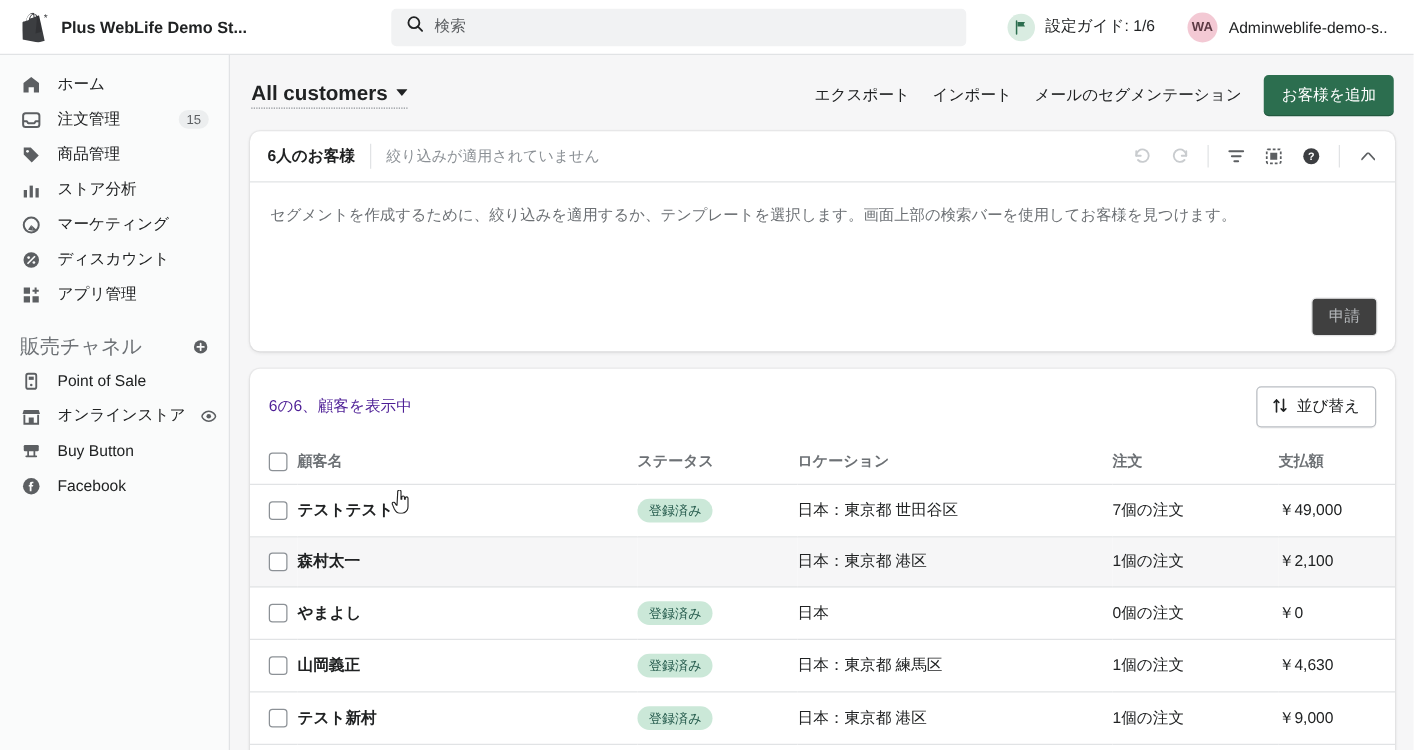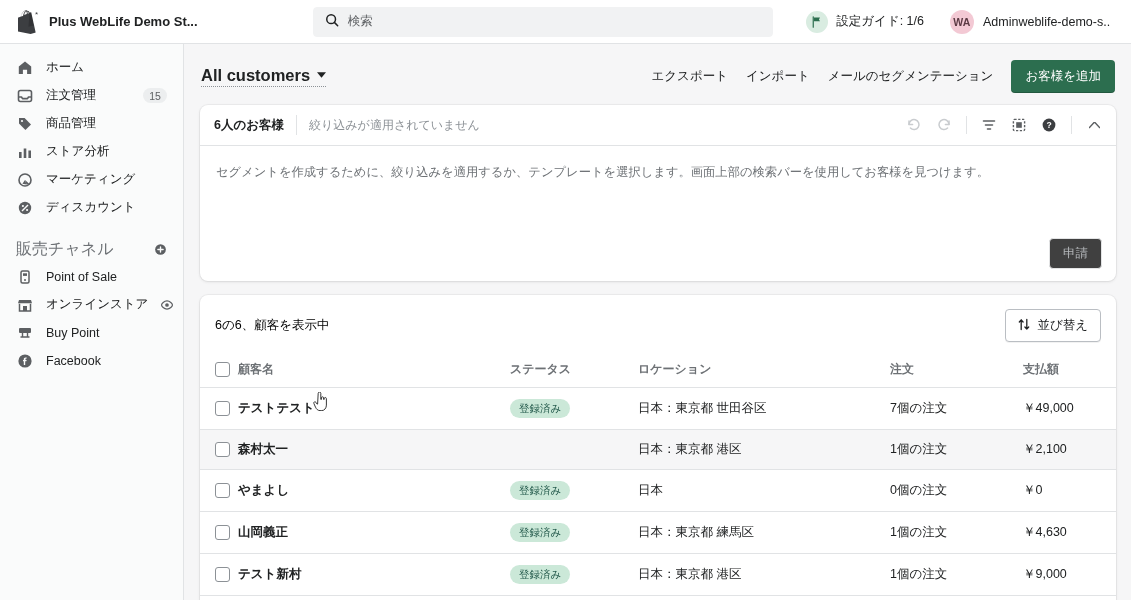--- a/index.html
+++ b/index.html
@@ -159,21 +159,21 @@
   .ghost-btn {
     background: #404040; border: 1px solid #e3e4e5; border-radius: 4px;
     color: #b5b8bb; font-size: 12.5px; padding: 6px 13px;
     cursor: pointer; font-family: inherit;
   }
 
   
   .tbl-head {
     display: flex; align-items: center; padding: 14px 15px 12px 15px;
   }
-  .tbl-count { font-size: 12.5px; color: #000000; }
+  .tbl-count { font-size: 12.5px; color: #4c1d95; }
   .sort-btn {
     margin-left: auto; background: #ffffff; border: 1px solid #babec3;
     border-radius: 4px; font-size: 12.5px; color: #202223;
     padding: 7px 12px; cursor: pointer; display: flex;
     align-items: center; gap: 7px; font-family: inherit;
     box-shadow: 0 1px 0 rgba(0,0,0,.05);
   }
   table { width: 100%; border-collapse: collapse; }
   thead th {
     font-size: 12px; color: #6d7175; font-weight: 700; text-align: left;
@@ -314,20 +314,31 @@
         <svg width="16" height="16" viewBox="0 0 16 16">
             <circle cx="8" cy="8" r="6.2" fill="#5c5f62"></circle>
             <path d="M5 11l6-6" stroke="#fafbfb" stroke-width="1.4"></path>
             <circle cx="5.9" cy="6" r="1.1" fill="#fafbfb"></circle>
             <circle cx="10.1" cy="10" r="1.1" fill="#fafbfb"></circle>
           </svg>
       </span>
       <span class="nav-label">ディスカウント</span>
     </div>
 
+    <div class="nav-item">
+      <span class="nav-ico">
+        <svg width="16" height="16" viewBox="0 0 16 16">
+            <rect x="2" y="2" width="5" height="5" fill="#5c5f62"></rect>
+            <rect x="2" y="9" width="5" height="5" fill="#5c5f62"></rect>
+            <rect x="9" y="9" width="5" height="5" fill="#5c5f62"></rect>
+            <path d="M11.5 2v5M9 4.5h5" stroke="#5c5f62" stroke-width="1.6"></path>
+          </svg>
+      </span>
+      <span class="nav-label">アプリ管理</span>
+    </div>
   </div>
 
   <div class="chan-head">
     <span class="chan-title">販売チャネル</span>
     <span class="chan-plus">
       <svg width="13" height="13" viewBox="0 0 16 16">
           <circle cx="8" cy="8" r="6.6" fill="#5c5f62"></circle>
           <path d="M8 4.8v6.4M4.8 8h6.4" stroke="#fafbfb" stroke-width="1.7" stroke-linecap="round"></path>
         </svg>
     </span>
@@ -362,21 +373,21 @@
       </span>
     </div>
 
     <div class="nav-item">
       <span class="nav-ico">
         <svg width="16" height="16" viewBox="0 0 16 16">
             <rect x="2" y="3" width="12" height="5" rx="1" fill="#5c5f62"></rect>
             <path d="M5.5 8v4M10.5 8v4M4 12h8" stroke="#5c5f62" stroke-width="1.4" stroke-linecap="round"></path>
           </svg>
       </span>
-      <span class="nav-label">Buy Point</span>
+      <span class="nav-label">Buy Button</span>
     </div>
 
     <div class="nav-item">
       <span class="nav-ico">
         <svg width="16" height="16" viewBox="0 0 16 16">
             <circle cx="8" cy="8" r="6.6" fill="#5c5f62"></circle>
             <path d="M9.3 8.2h-1.1V12H6.8V8.2H6V7h.8V6.2c0-1.1.5-1.8 1.8-1.8h1.1v1.2h-.7c-.4 0-.5.2-.5.5V7h1.2z" fill="#fafbfb"></path>
           </svg>
       </span>
       <span class="nav-label">Facebook</span>

